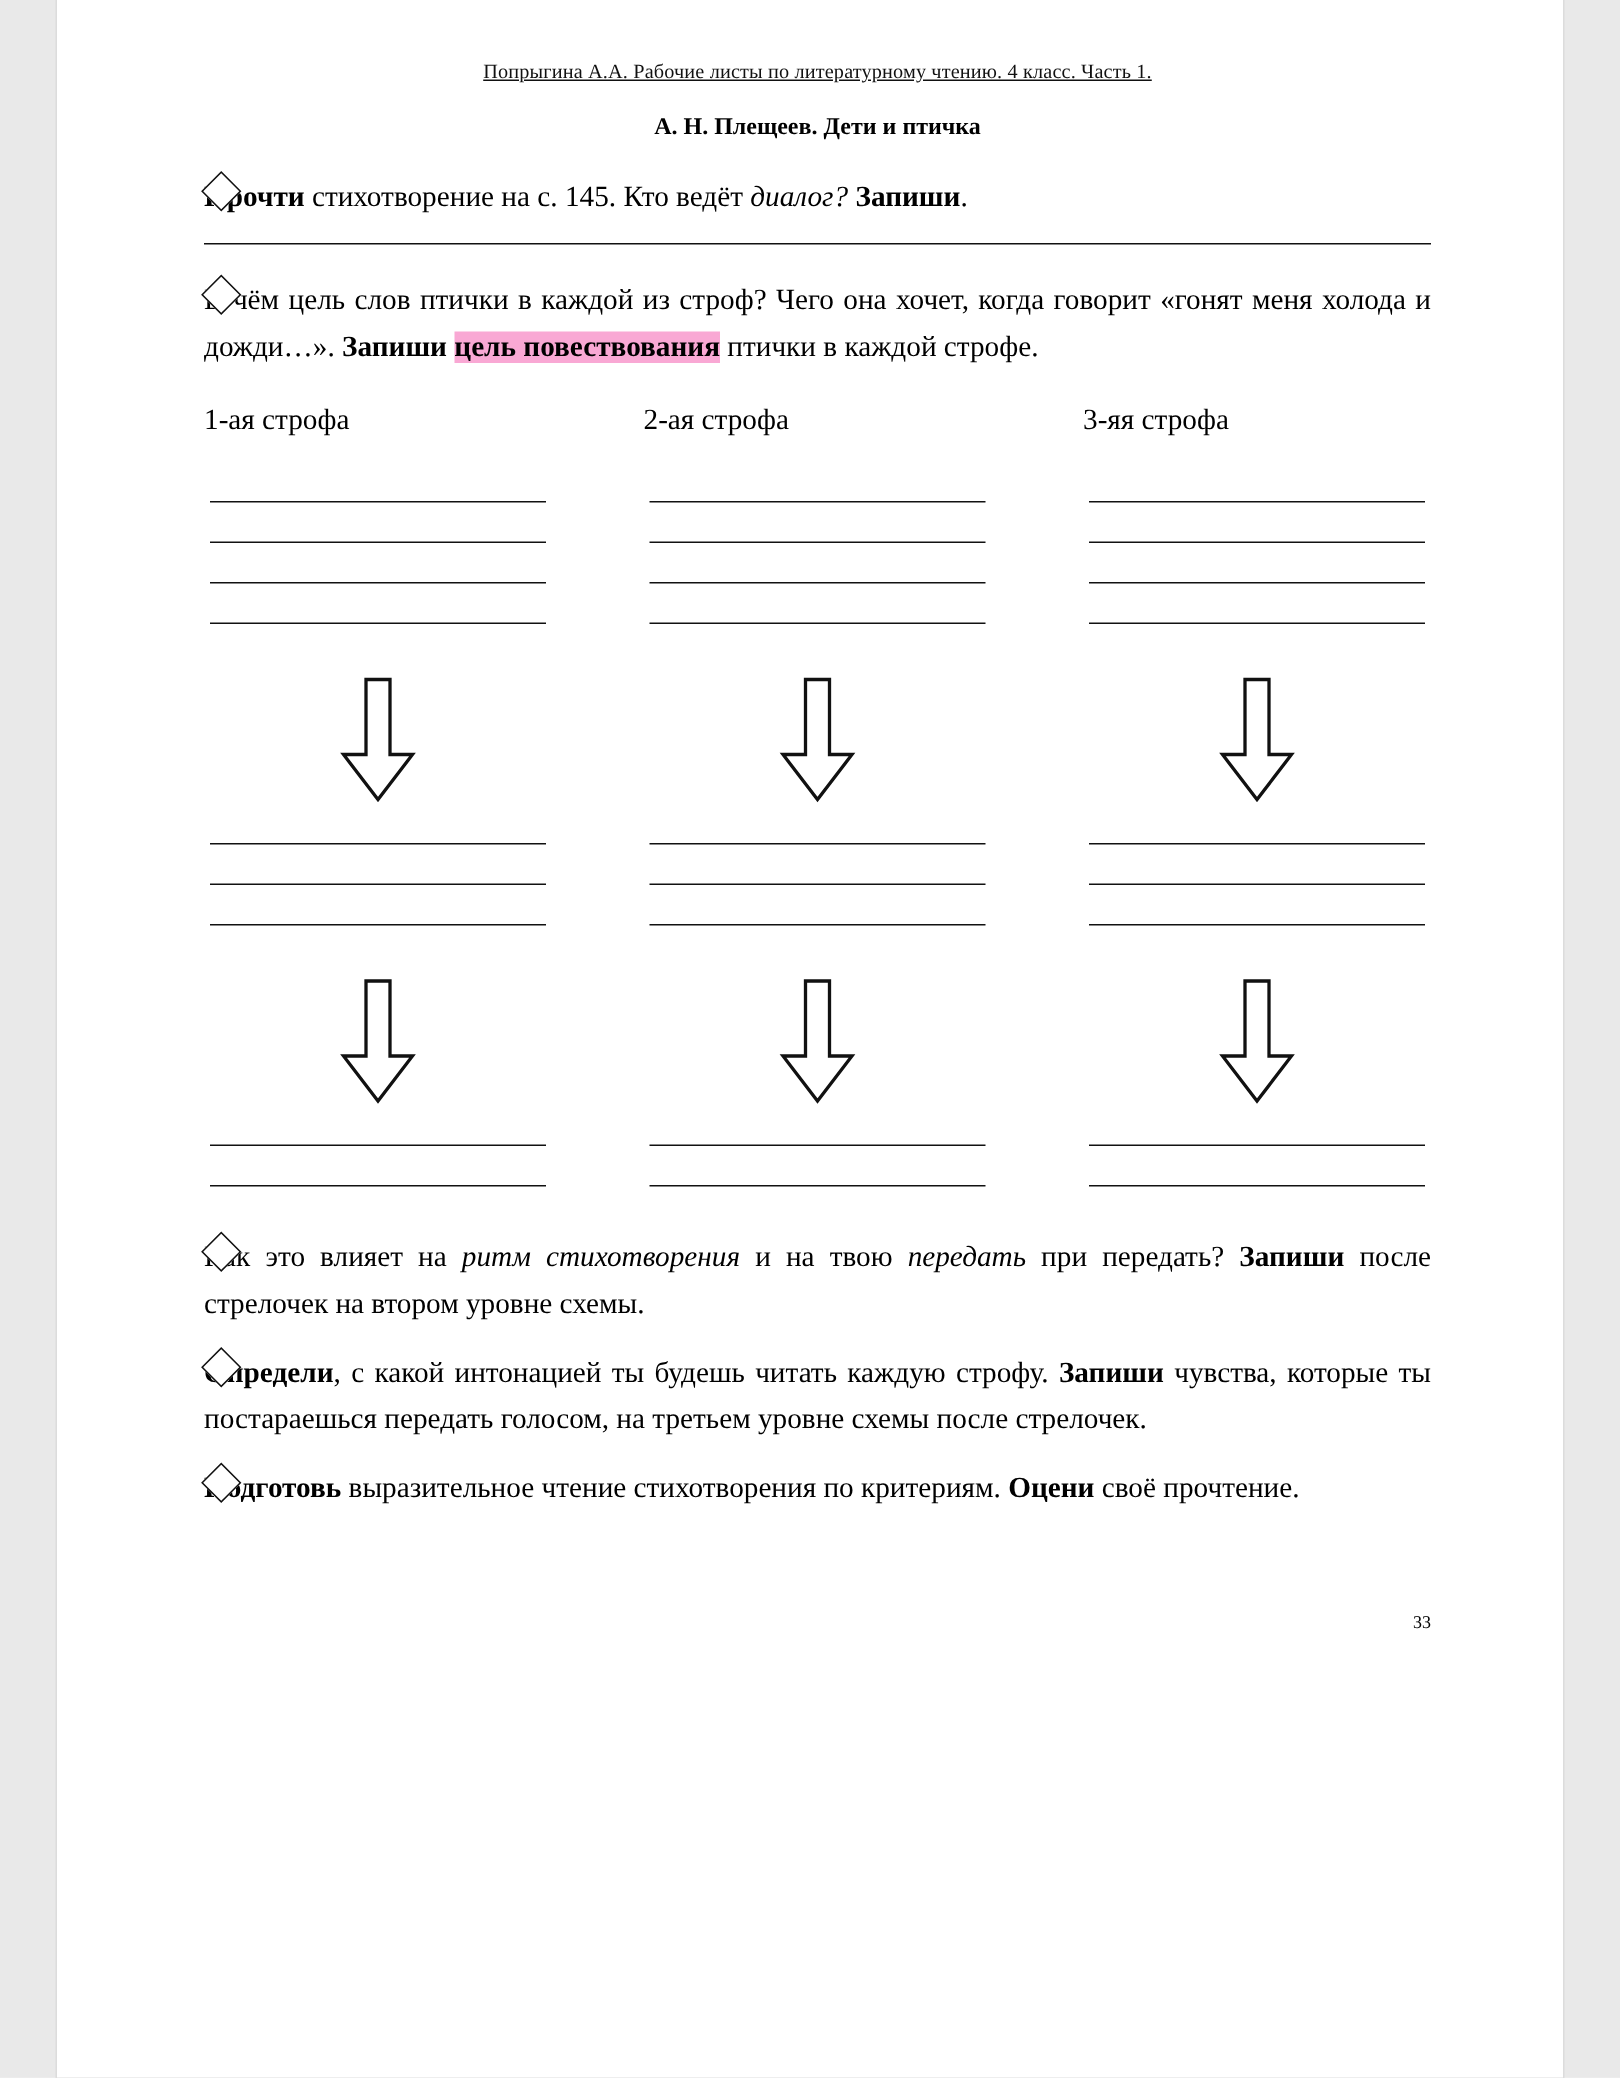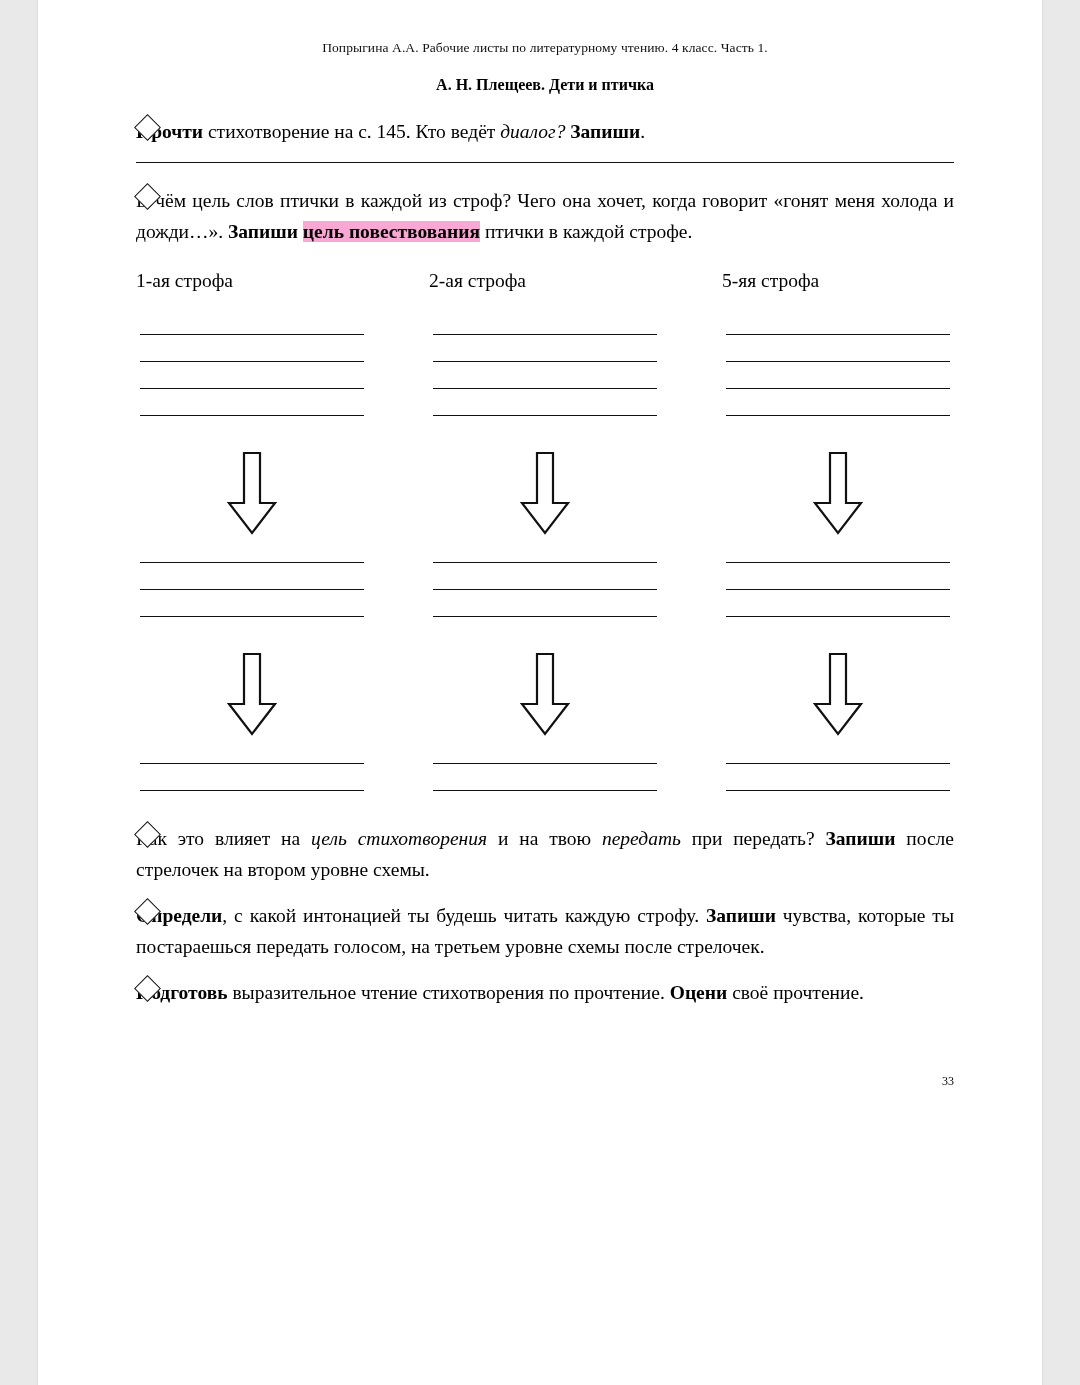--- a/index.html
+++ b/index.html
@@ -35,20 +35,21 @@
     top: 40px;
     width: 818px;
   }
   .header-line {
     text-align: center;
     font-size: 13.5px;
     letter-spacing: 0.1px;
     color: #111;
     margin-bottom: 20px;
     white-space: nowrap;
+    text-decoration: underline;
   }
   .doc-title {
     text-align: center;
     font-size: 16px;
     font-weight: bold;
     margin: 0 0 22px 0;
   }
   .task {
     position: relative;
     font-size: 19.5px;
@@ -141,21 +142,21 @@
       </div>
 
       <div class="columns">
         <div class="col">
           <div class="col-title">1-ая строфа</div>
         </div>
         <div class="col">
           <div class="col-title">2-ая строфа</div>
         </div>
         <div class="col">
-          <div class="col-title">5-яя строфа</div>
+          <div class="col-title">3-яя строфа</div>
         </div>
       </div>
 
       <div class="columns">
         <div class="col">
           <div class="blank-line"></div>
           <div class="blank-line"></div>
           <div class="blank-line"></div>
           <div class="blank-line last"></div>
         </div>
@@ -251,31 +252,31 @@
         <div class="col">
           <div class="blank-line"></div>
           <div class="blank-line last"></div>
         </div>
       </div>
 
       <div class="tail-tasks">
 
         <div class="task">
           <span class="diamond"></span>
-          <span class="task-body"><span>Как это влияет на </span><i>цель стихотворения</i><span> и на твою </span><i>передать</i><span> при передать? </span><b>Запиши</b><span> после стрелочек на втором уровне схемы.</span></span>
+          <span class="task-body"><span>Как это влияет на </span><i>ритм стихотворения</i><span> и на твою </span><i>передать</i><span> при передать? </span><b>Запиши</b><span> после стрелочек на втором уровне схемы.</span></span>
         </div>
 
         <div class="task">
           <span class="diamond"></span>
           <span class="task-body"><b>Определи</b><span>, с какой интонацией ты будешь читать каждую строфу. </span><b>Запиши</b><span> чувства, которые ты постараешься передать голосом, на третьем уровне схемы после стрелочек.</span></span>
         </div>
 
         <div class="task">
           <span class="diamond"></span>
-          <span class="task-body"><b>Подготовь</b><span> выразительное чтение стихотворения по прочтение. </span><b>Оцени</b><span> своё прочтение.</span></span>
+          <span class="task-body"><b>Подготовь</b><span> выразительное чтение стихотворения по критериям. </span><b>Оцени</b><span> своё прочтение.</span></span>
         </div>
       </div>
 
       <div class="pagenum-wrap">
         <div class="page-number">33</div>
       </div>
 
     </div>
   </div>
 </div>

